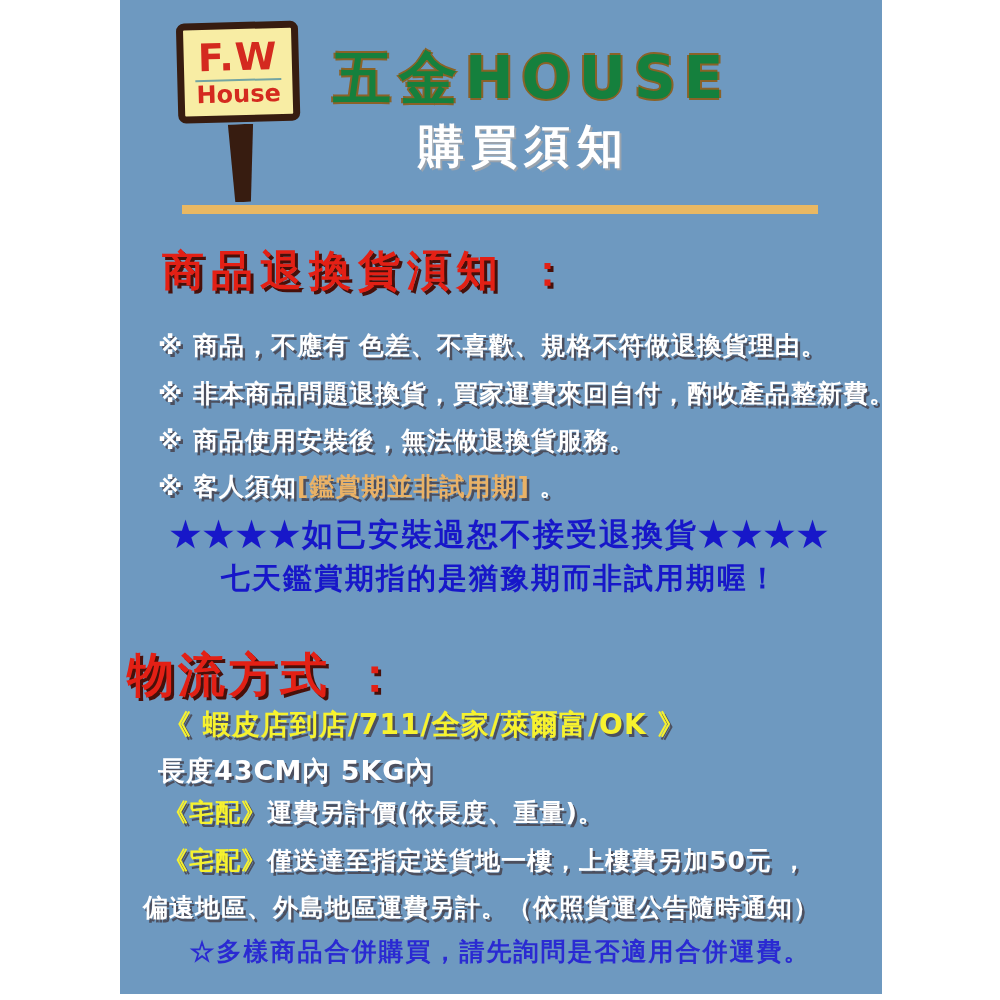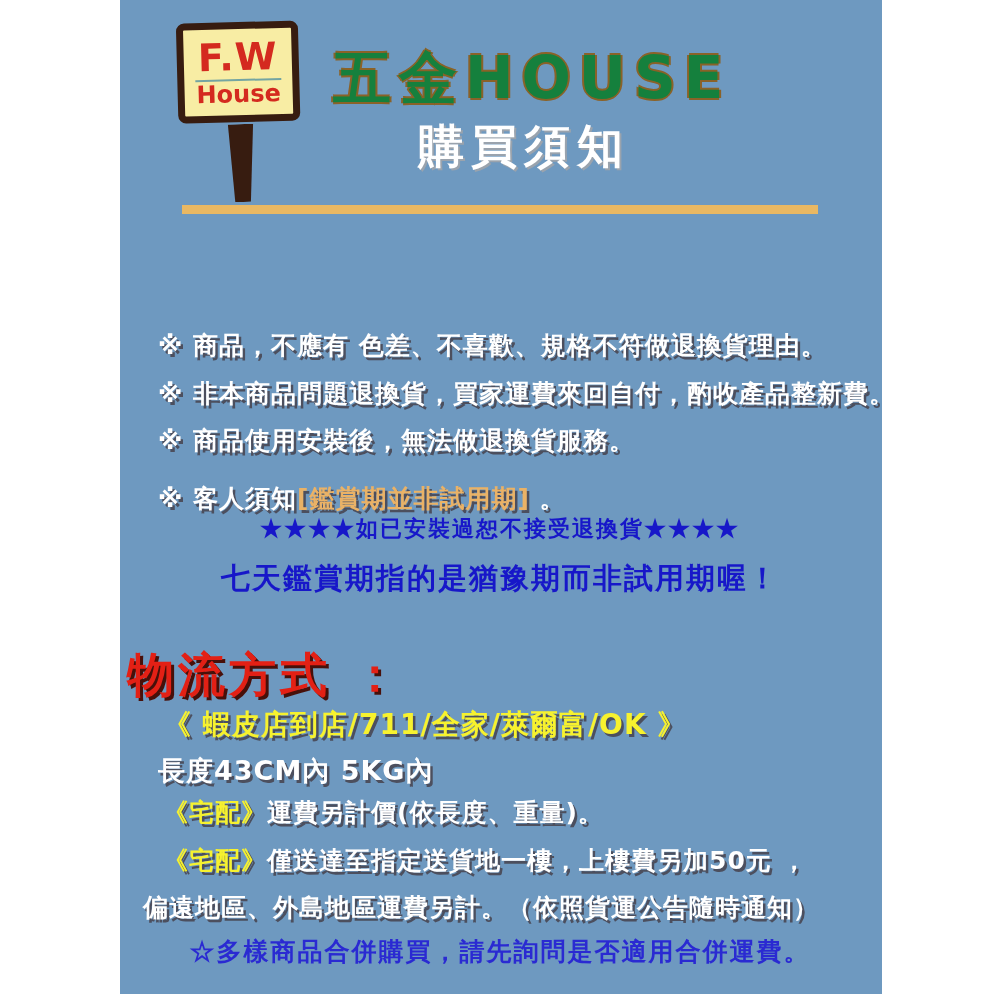--- a/index.html
+++ b/index.html
@@ -71,31 +71,31 @@
   
   .wline {
     position: absolute;
     color: #ffffff; font-weight: bold; font-size: 25px; letter-spacing: 1px;
     text-shadow: 2.5px 2.5px 0 #4c4f5e;
     white-space: nowrap;
   }
   .b1 { left: 158px; top: 329px; }
   .b2 { left: 158px; top: 377px; }
   .b3 { left: 158px; top: 424px; }
-  .b4 { left: 158px; top: 470px; margin-top: 12px; }
+  .b4 { left: 158px; top: 470px; }
   .b5 { left: 158px; top: 601px; }
   .orange-seg { color: #eab266; }
   
   .blue-line {
     position: absolute;
     color: #1717c9; font-weight: bold;
     font-family: "DejaVu Serif", serif;
     white-space: nowrap;
   }
-  .stars    { left: 0; top: 514px; width: 100%; text-align: center; font-size: 22px; letter-spacing: 2px; }
+  .stars    { left: 0; top: 514px; width: 100%; text-align: center; font-size: 31px; letter-spacing: 2px; }
   .reminder { left: 0; top: 559px; width: 100%; text-align: center; font-size: 29px; letter-spacing: 2px; }
   .combine  {
     position: absolute; left: 0; top: 935px; width: 100%; text-align: center;
     color: #2a2ad2; font-size: 25px; letter-spacing: 2px;
     font-family: "DejaVu Serif", serif; font-weight: bold;
     white-space: nowrap;
   }
   
   .yline {
     position: absolute;
@@ -122,20 +122,21 @@
       <div class="sign-rule"></div>
       <div class="sign-house">House</div>
     </div>
     <div class="sign-handle"></div>
   </div>
 
   <div class="shop-title">五金HOUSE</div>
   <div class="page-subtitle">購買須知</div>
   <div class="header-divider"></div>
 
+  <div class="red-heading heading-return">商品退換貨湏知 ：</div>
 
   <div class="wline b1">※ 商品，不應有 色差、不喜歡、規格不符做退換貨理由。</div>
   <div class="wline b2">※ 非本商品問題退換貨，買家運費來回自付，酌收產品整新費。</div>
   <div class="wline b3">※ 商品使用安裝後，無法做退換貨服務。</div>
 
   <div class="wline b4">
     <span>※ 客人須知</span><span class="orange-seg">[鑑賞期並非試用期]</span><span> 。</span>
   </div>
 
   <div class="blue-line stars">★★★★如已安裝過恕不接受退換貨★★★★</div>

